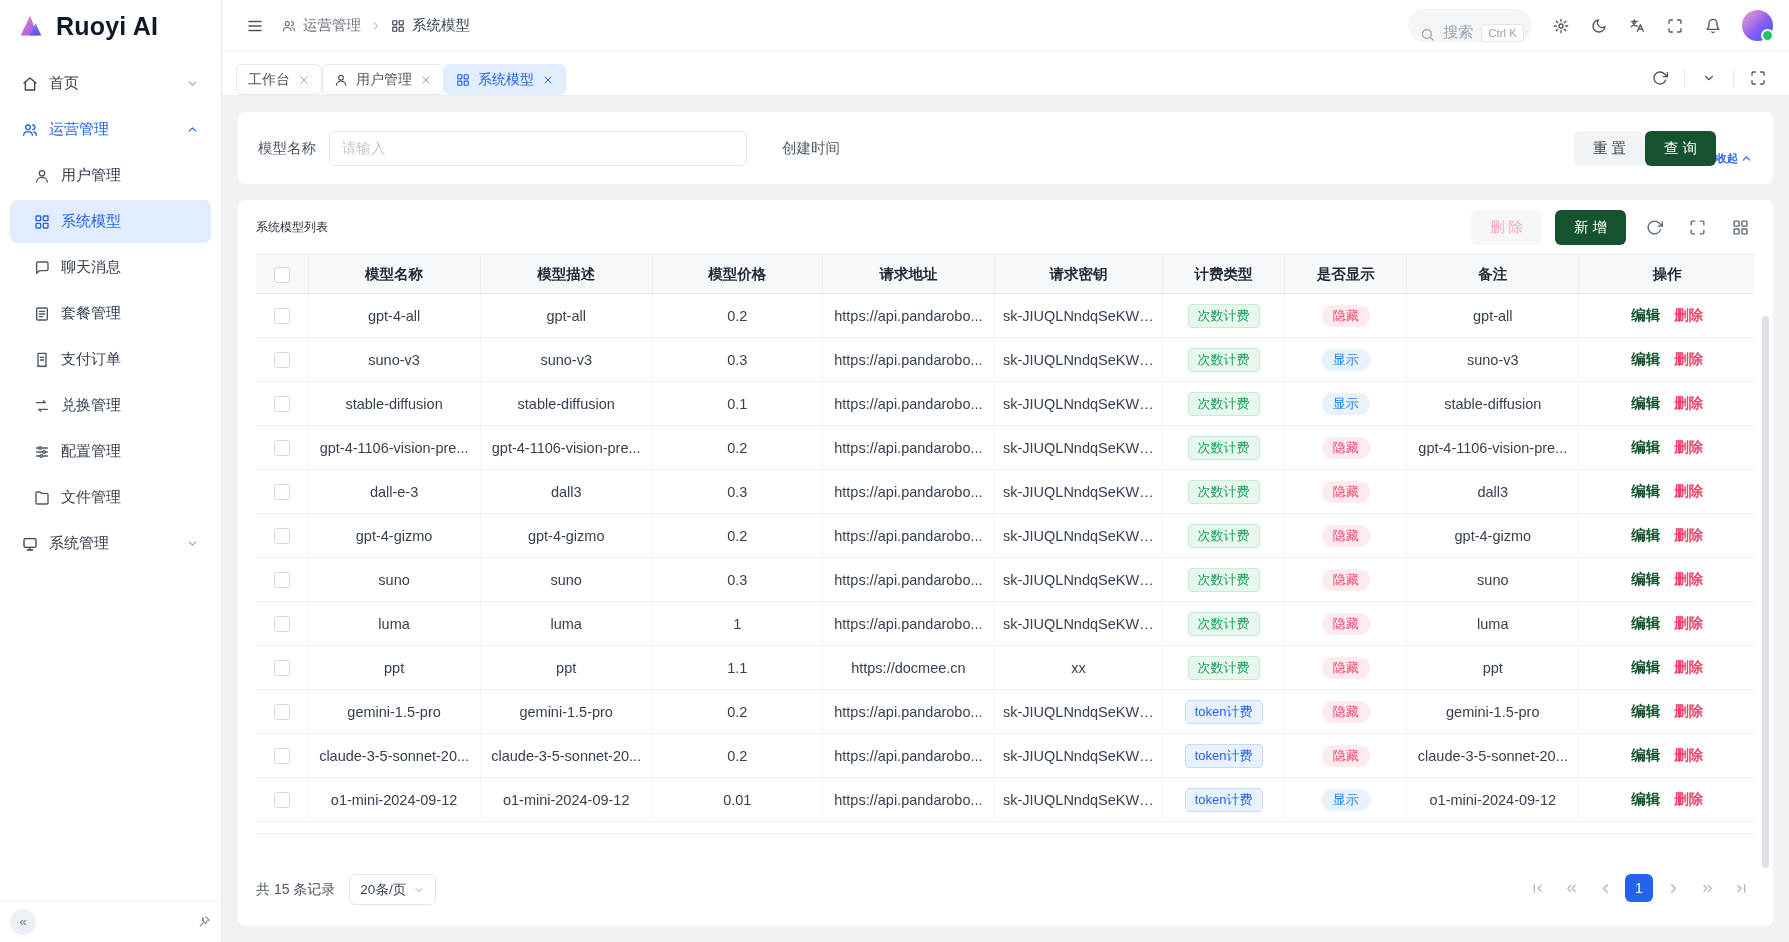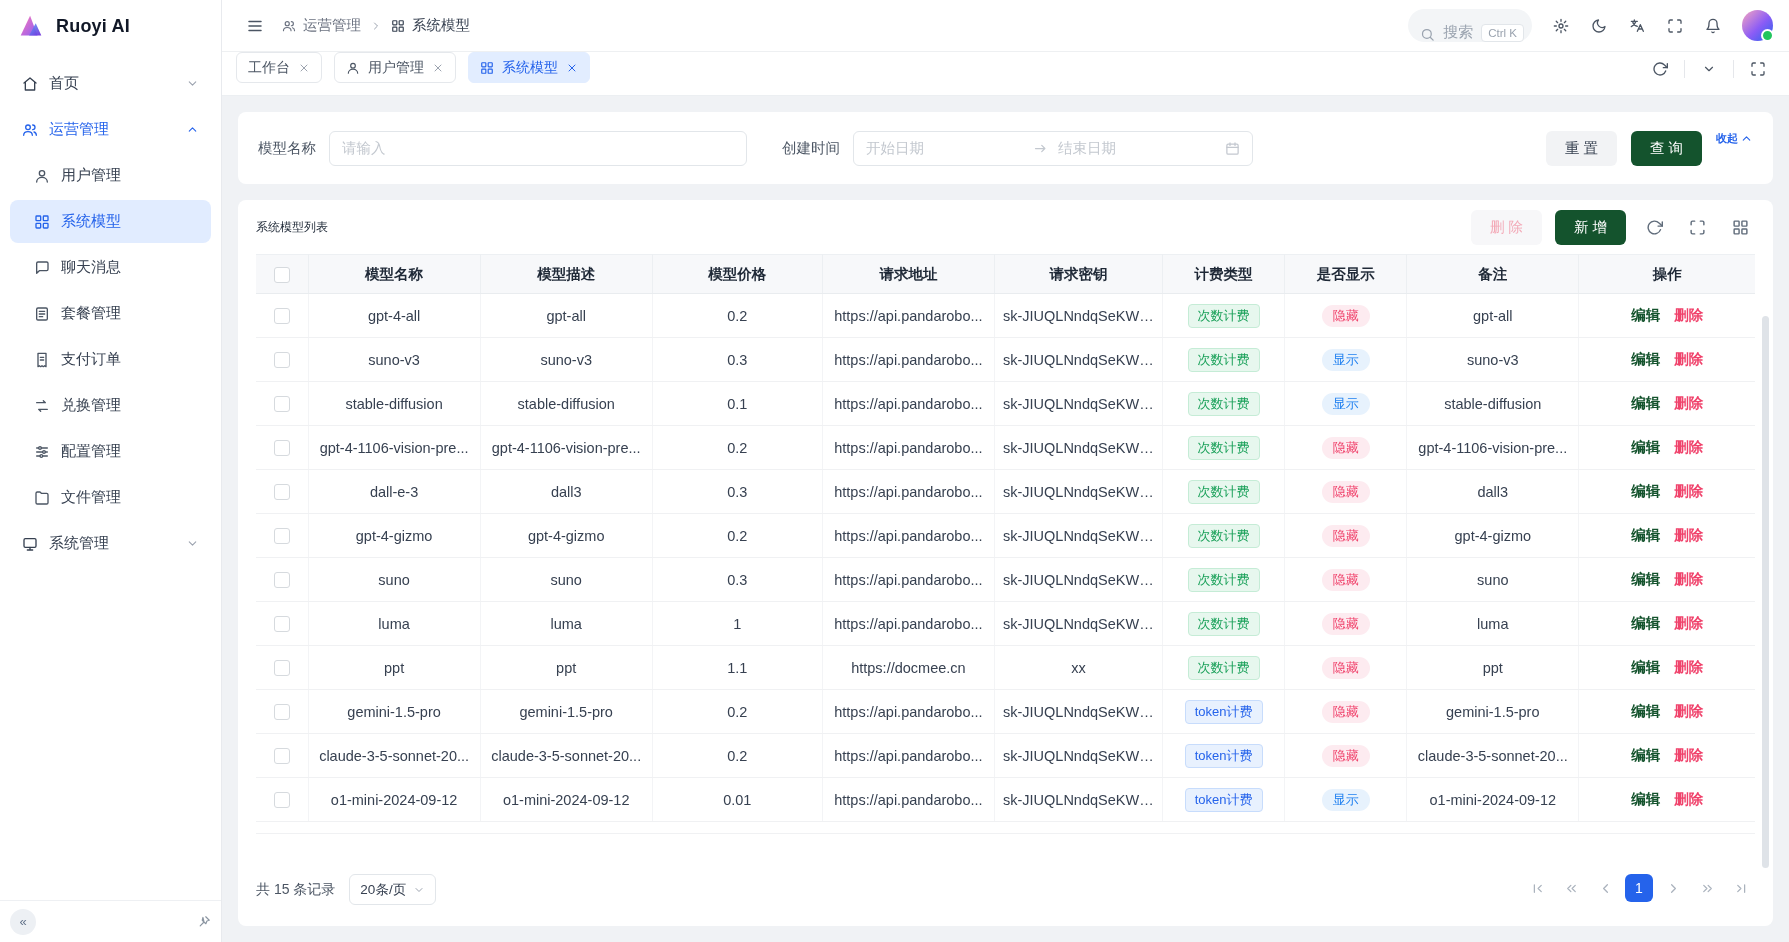--- a/index.html
+++ b/index.html
@@ -9,21 +9,21 @@
     background: #f0f2f5; color: #374151; font-size: 15px;
   }
   svg.ic { width: 16px; height: 16px; flex: none; stroke: currentColor; fill: none;
            stroke-width: 2; stroke-linecap: round; stroke-linejoin: round; display: block; }
   .app { display: flex; height: 100%; }
 
   
   .sidebar { width: 222px; background: #fff; border-right: 1px solid #e8eaee;
              display: flex; flex-direction: column; position: relative; }
   .logo { height: 52px; display: flex; align-items: center; gap: 10px; padding: 0 16px; flex: none; }
-  .logo-text { font-size: 18px; font-weight: 700; color: #111827; letter-spacing: .2px; }
+  .logo-text { font-size: 25px; font-weight: 700; color: #111827; letter-spacing: .2px; }
   .nav { flex: 1; padding: 10px 10px 0; overflow: hidden; }
   .nav-item { height: 43px; border-radius: 8px; display: flex; align-items: center; gap: 11px;
               padding: 0 12px; color: #374151; font-size: 15px; margin-bottom: 3px; cursor: pointer; }
   .nav-item .chev { margin-left: auto; color: #9ca3af; }
   .nav-item.blue, .nav-item.blue .chev { color: #2563eb; }
   .nav-child { height: 43px; display: flex; align-items: center; gap: 11px; border-radius: 8px;
                padding: 0 12px 0 24px; color: #374151; font-size: 15px; margin-bottom: 3px; cursor: pointer; }
   .nav-child .ic { color: #4b5563; }
   .nav-child.active { background: #e1ecff; color: #2563eb; }
   .nav-child.active .ic { color: #2563eb; }
@@ -48,21 +48,21 @@
                gap: 8px; padding: 0 8px 0 12px; color: #9aa3af; margin-right: 8px; cursor: pointer; }
   .searchbox .ic { width: 15px; height: 15px; }
   .kbd { background: #fff; border: 1px solid #e2e6ea; border-radius: 4px; font-size: 11.5px;
          padding: 2px 6px; color: #9aa3af; }
   .avatar { width: 31px; height: 31px; border-radius: 50%; margin-left: 8px; position: relative;
             background: linear-gradient(135deg, #f7a6c0, #8b5cf6 55%, #2563eb); cursor: pointer; }
   .avatar::after { content: ""; position: absolute; right: -1px; bottom: -1px; width: 9px; height: 9px;
                    background: #22c55e; border: 2px solid #fff; border-radius: 50%; }
 
   .tabbar { height: 44px; background: #fff; border-bottom: 1px solid #eceff2; display: flex;
-            align-items: flex-start; padding: 0 14px; gap: 12px; flex: none; }
+            align-items: flex-end; padding: 0 14px; gap: 0; flex: none; }
   .tab { height: 31px; border: 1px solid #e5e8ec; border-radius: 6px; display: flex; align-items: center;
          gap: 8px; padding: 0 11px; color: #4b5563; font-size: 14px; background: #fff; cursor: pointer; }
   .tab .ic { width: 14px; height: 14px; }
   .tab .x { color: #9ca3af; }
   .tab .x .ic { width: 12px; height: 12px; }
   .tab.active { background: #e2edff; border-color: #e2edff; color: #2563eb; }
   .tab.active .x { color: #2563eb; }
   .tab-tools { margin-left: auto; display: flex; align-items: center; color: #4b5563; }
   .vdiv { width: 1px; height: 18px; background: #e5e7eb; margin: 0 7px; }
 
@@ -76,21 +76,21 @@
   .inputbox { height: 35px; border: 1px solid #e2e6ea; border-radius: 6px; display: flex;
               align-items: center; padding: 0 12px; background: #fff; }
   .name-input { width: 418px; }
   .name-input input { border: 0; outline: 0; width: 100%; font-size: 14.5px; color: #374151;
                       font-family: inherit; background: transparent; }
   .name-input input::placeholder { color: #c3c8cf; }
   .date-input { width: 400px; gap: 10px; color: #c3c8cf; font-size: 14.5px; cursor: pointer; }
   .date-input .ph { flex: 1; }
   .date-input .ph.end { flex: 1; }
   .date-input .ic { color: #c3c8cf; width: 15px; height: 15px; }
-  .filter-right { margin-left: auto; display: flex; align-items: flex-start; gap: 14px; }
+  .filter-right { margin-left: auto; display: flex; align-items: flex-end; gap: 0; }
   .btn { height: 35px; border: 0; border-radius: 6px; padding: 0 19px; font-size: 14.5px;
          display: flex; align-items: center; justify-content: center; cursor: pointer;
          font-family: inherit; white-space: nowrap; }
   .btn-plain { background: #f2f3f5; color: #374151; }
   .btn-primary { background: #14532d; color: #fff; }
   .btn-disabled { background: #f7f7f9; color: #f3a8b6; cursor: not-allowed; }
   .link-blue { color: #2563eb; font-size: 11px; display: flex; align-items: center; gap: 2px;
                cursor: pointer; font-weight: 600; }
   .link-blue .ic { width: 13px; height: 13px; }
 
@@ -496,30 +496,20 @@
     </div>
 
     <div class="content">
 
       <section class="card filter-card">
         <span class="f-label">模型名称</span>
         <div class="inputbox name-input">
           <input placeholder="请输入" style="">
         </div>
         <span class="f-label gap-left">创建时间</span>
-        <div class="inputbox date-input">
-          <span class="ph">开始日期</span>
-          <svg class="ic">
-              <use href="#i-arrow-right"></use>
-            </svg>
-          <span class="ph end">结束日期</span>
-          <svg class="ic">
-              <use href="#i-calendar"></use>
-            </svg>
-        </div>
         <div class="filter-right">
           <button class="btn btn-plain">重 置</button>
           <button class="btn btn-primary">查 询</button>
           <span class="link-blue">
             <span>收起</span>
             <svg class="ic">
                 <use href="#i-chev-up"></use>
               </svg>
           </span>
         </div>

